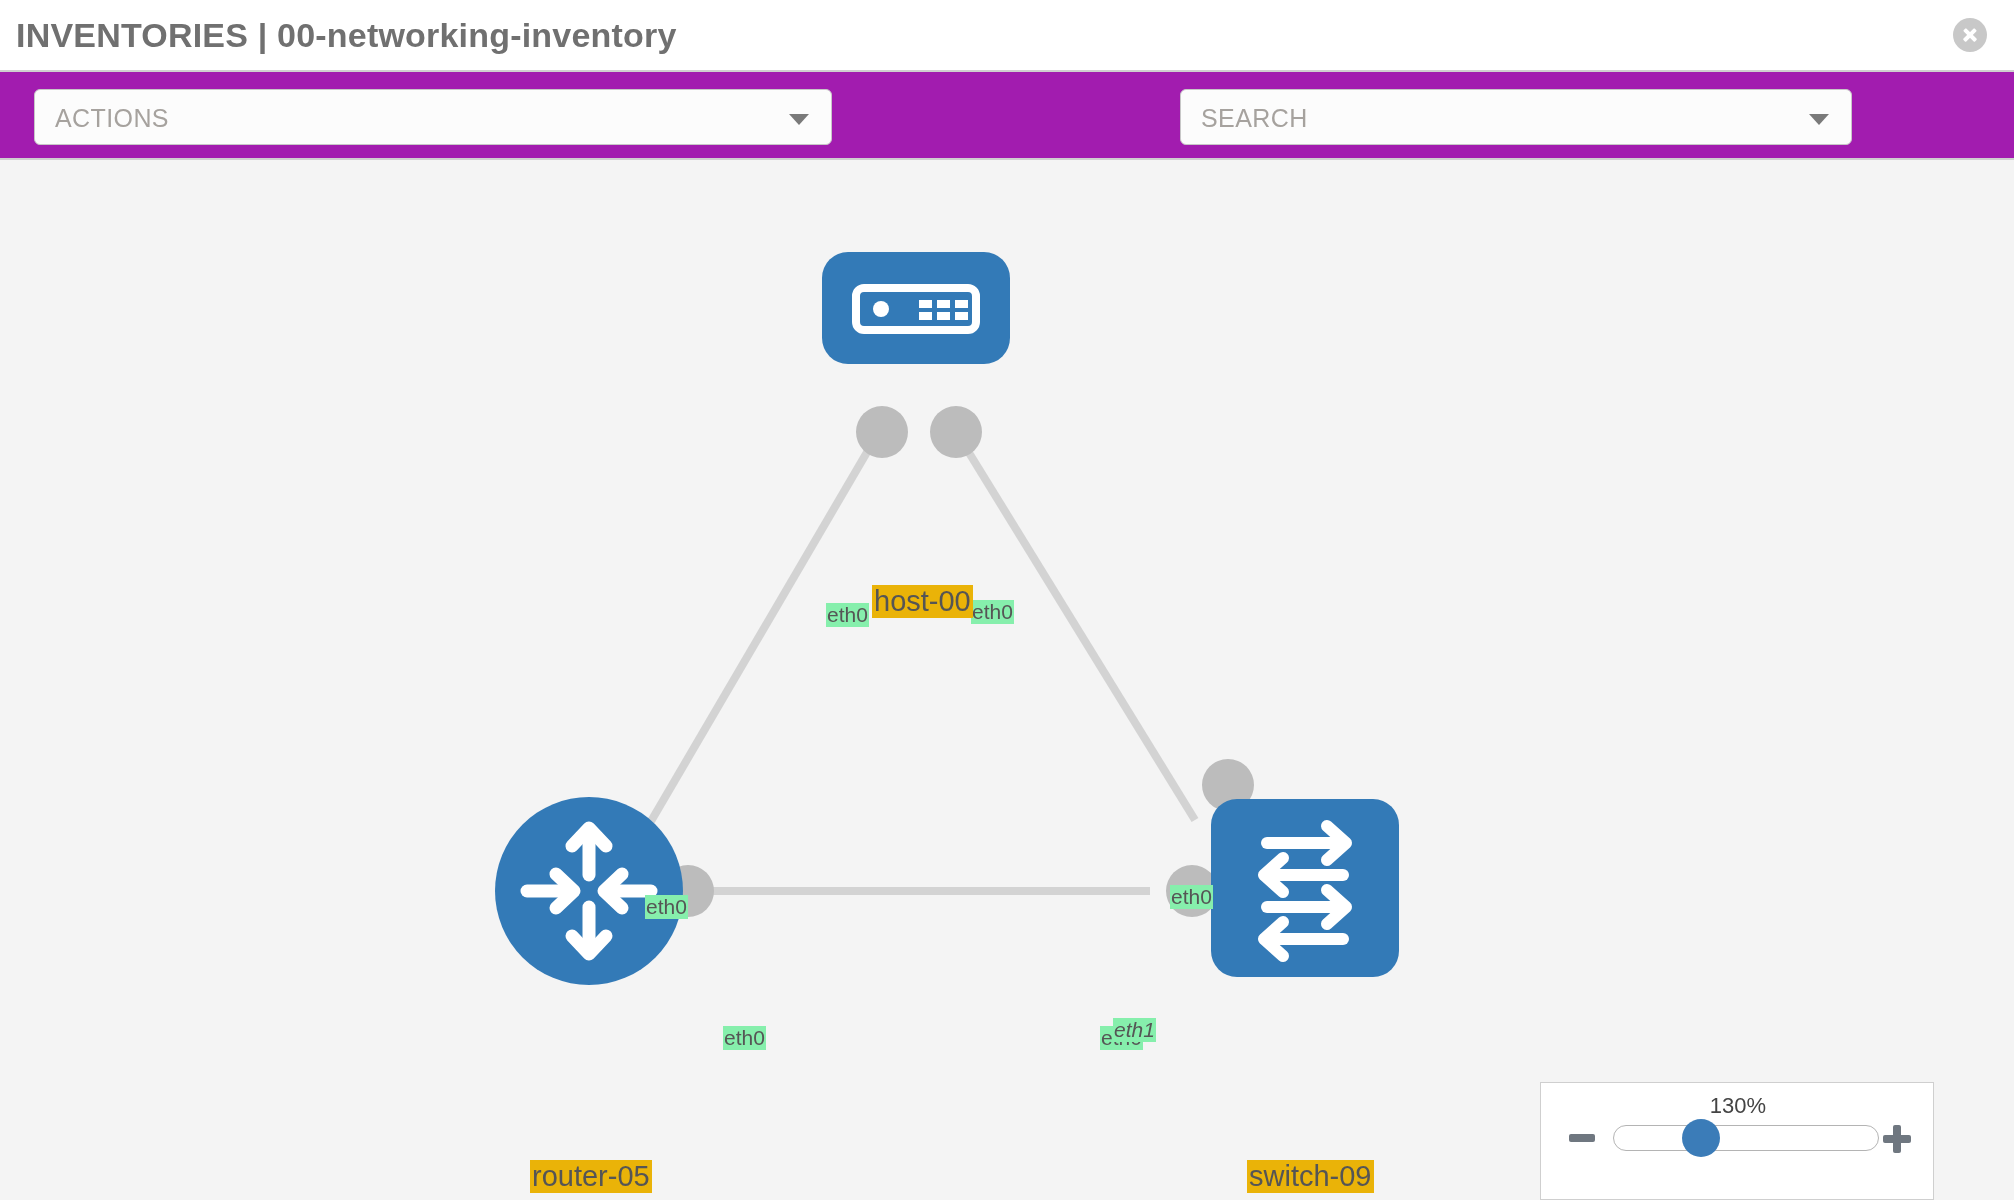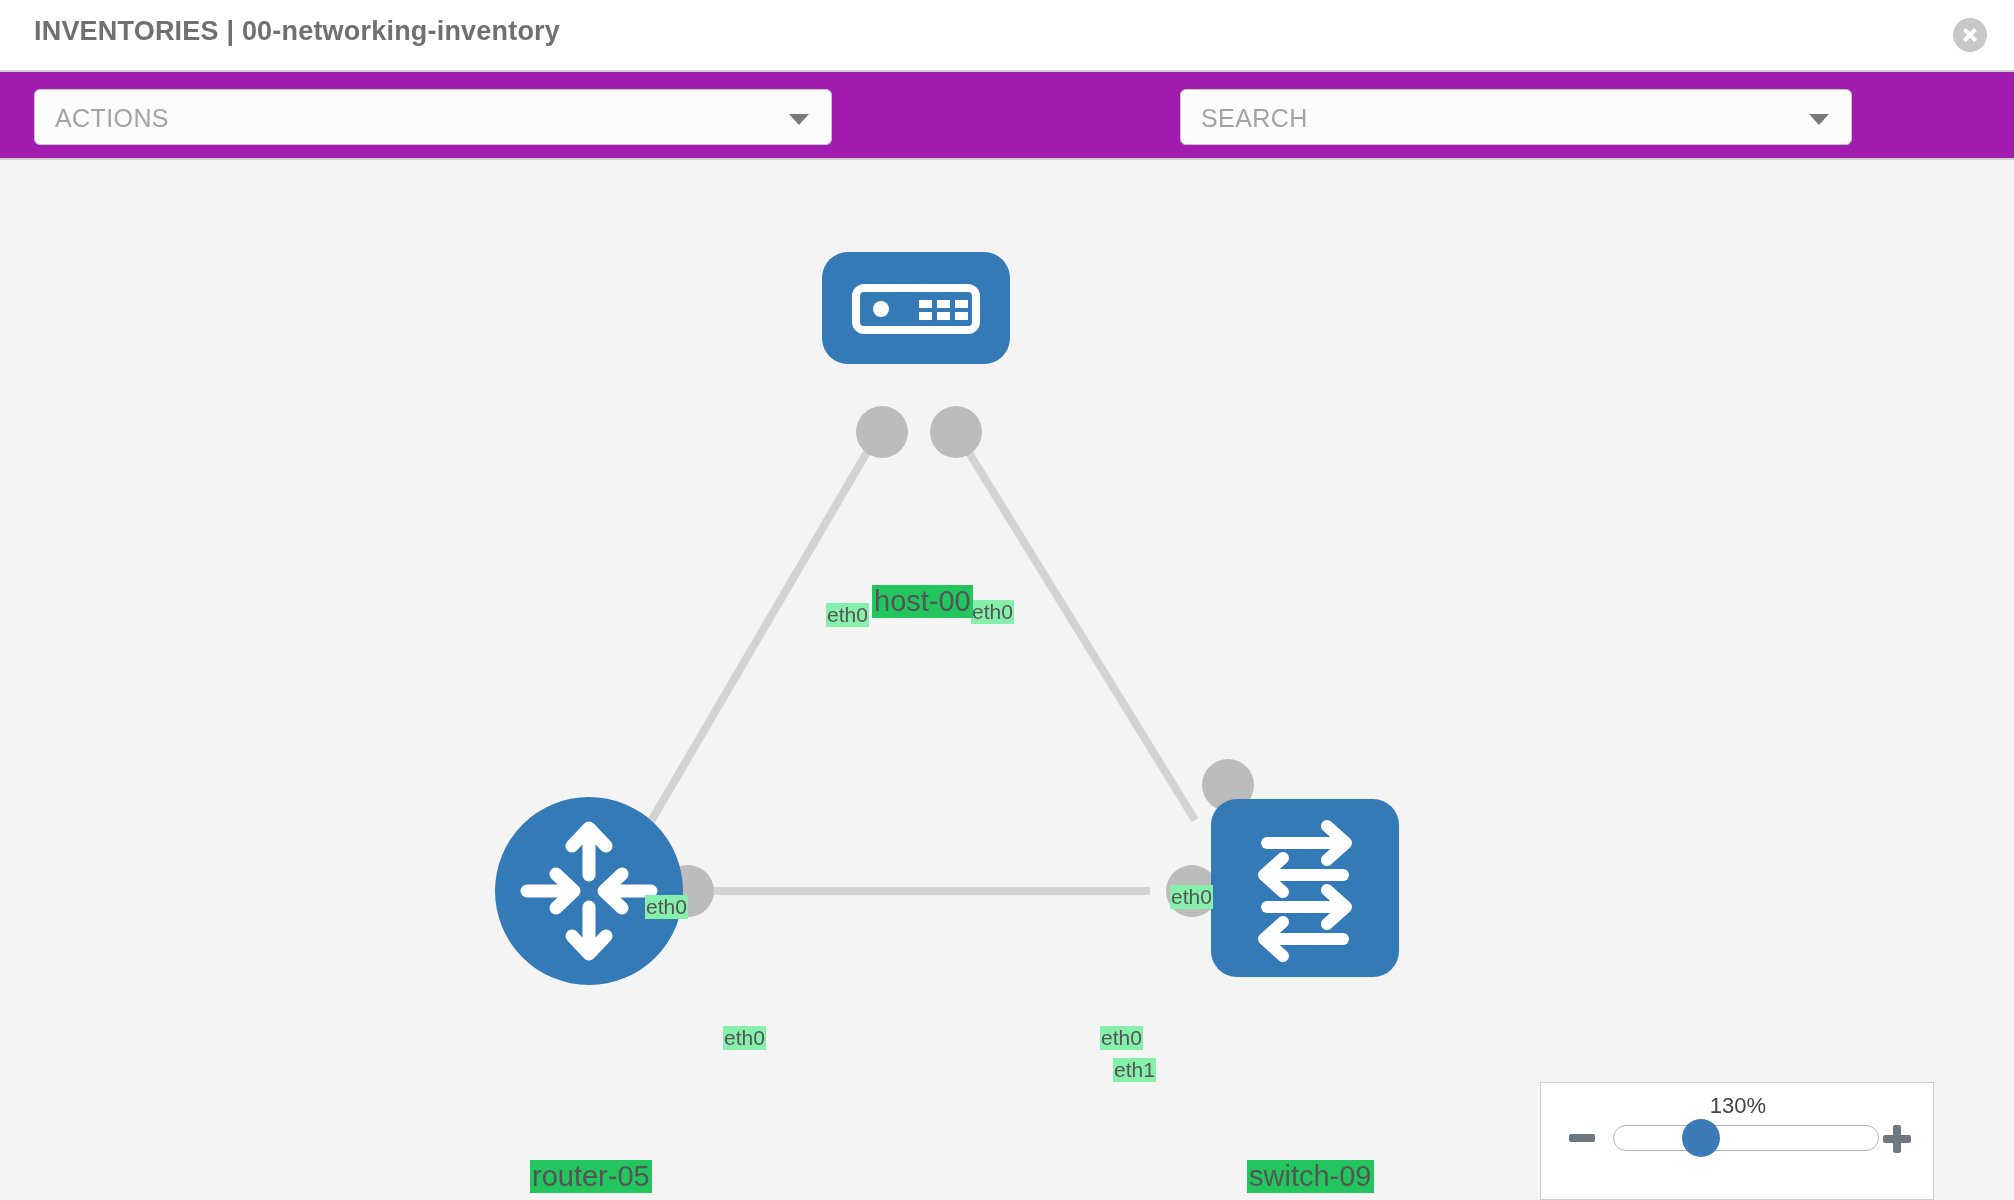--- a/index.html
+++ b/index.html
@@ -26,23 +26,23 @@
     left: 0;
     top: 0;
     width: 2014px;
     height: 70px;
     background: #ffffff;
     box-sizing: border-box;
   }
 
   .page-title {
     position: absolute;
-    left: 34px;
+    left: 16px;
     top: 16px;
-    font-size: 27px;
+    font-size: 34px;
     font-weight: bold;
     color: #707070;
     letter-spacing: 0.2px;
     white-space: nowrap;
   }
 
   .close-btn {
     position: absolute;
     right: 27px;
     top: 18px;
@@ -155,21 +155,21 @@
     position: absolute;
     left: 0;
     top: 0;
     width: 2014px;
     height: 1040px;
   }
 
   
   .node-label {
     position: absolute;
-    background: #22c55e;
+    background: #eab308;
     color: #555555;
     font-size: 29px;
     white-space: nowrap;
     padding: 0 2px;
   }
   .edge-label {
     position: absolute;
     background: #86efac;
     color: #555555;
     font-size: 21px;
@@ -352,21 +352,21 @@
         </g>
       </g>
     </svg>
 
     <div class="edge-label" style="left:826px; top:443px;">eth0</div>
     <div class="edge-label" style="left:971px; top:440px;">eth0</div>
     <div class="edge-label" style="left:645px; top:735px;">eth0</div>
     <div class="edge-label" style="left:1170px; top:725px;">eth0</div>
     <div class="edge-label" style="left:723px; top:866px;">eth0</div>
     <div class="edge-label" style="left:1100px; top:866px;">eth0</div>
-    <div class="edge-label" style="left:1113px; top:898px;">eth1</div>
+    <div class="edge-label" style="left:1113px; top:858px;font-style:italic;">eth1</div>
 
     <div class="node-label" style="left:872px; top:425px;">host-00</div>
     <div class="node-label" style="left:530px; top:1000px;">router-05</div>
     <div class="node-label" style="left:1247px; top:1000px;">switch-09</div>
 
     <div class="zoom-panel" style="top:922px;">
       <div class="zoom-value">130%</div>
       <div class="zoom-minus"></div>
       <div class="zoom-track"></div>
       <div class="zoom-thumb"></div>

